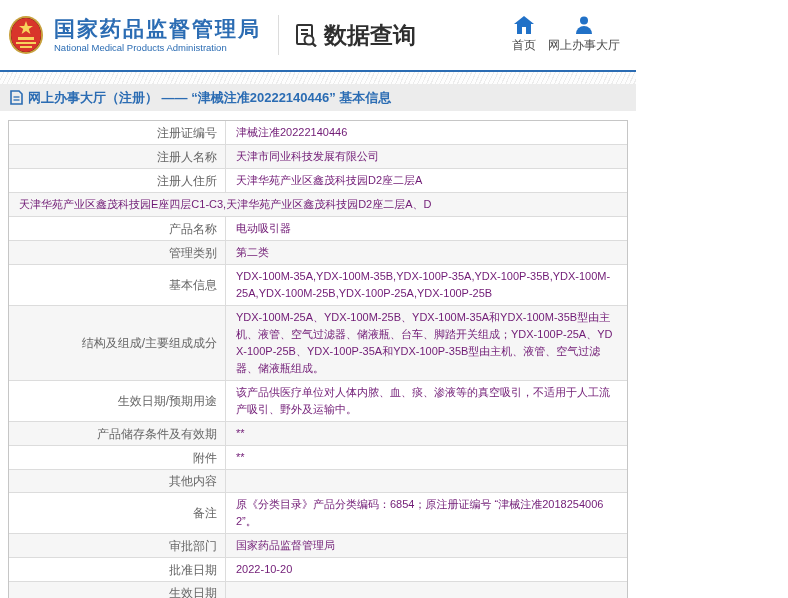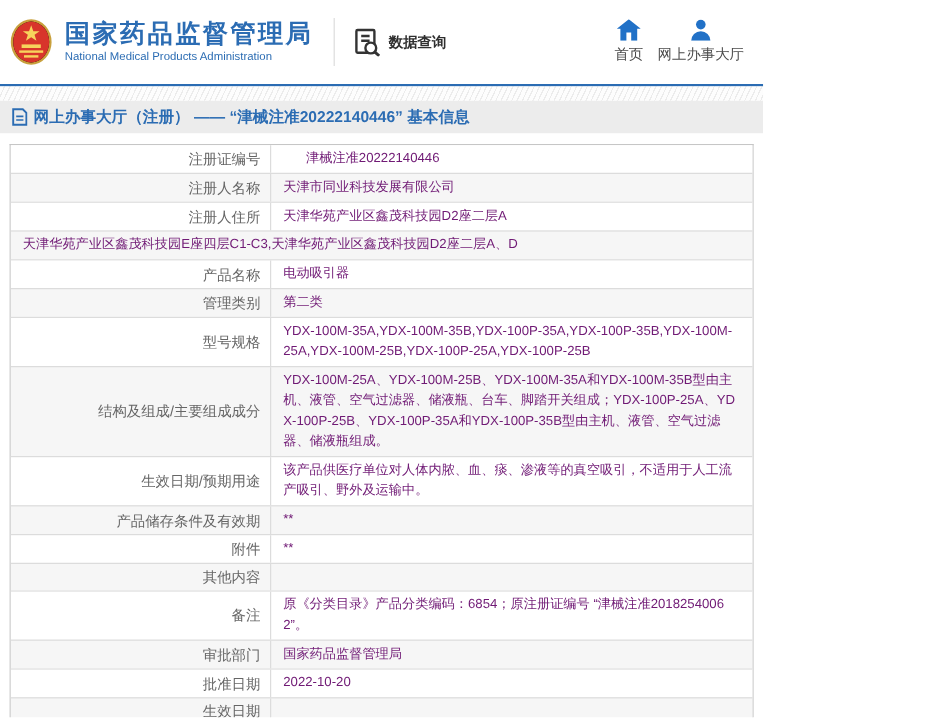--- a/index.html
+++ b/index.html
@@ -8,38 +8,38 @@
   .page { width:636px; height:598px; background:#fff; overflow:hidden; position:relative; }
 
   
   .header { height:70px; display:flex; align-items:center; background:#fff; }
   .logo-block { display:flex; align-items:center; padding-left:8px; cursor:pointer; }
   .emblem { width:36px; height:40px; margin-right:10px; flex:0 0 auto; }
   .org-zh { color:#2b6cb3; font-size:21px; font-weight:bold; letter-spacing:2px; line-height:26px; }
   .org-en { color:#2b6cb3; font-size:9.5px; line-height:12px; margin-top:0; }
   .v-divider { width:1px; height:40px; background:#dcdcdc; margin:0 15px 0 17px; }
   .data-query { display:flex; align-items:center; gap:6px; cursor:pointer; }
-  .data-query-label { color:#2f2f2f; font-size:12px; font-weight:600; }
+  .data-query-label { color:#2f2f2f; font-size:23px; font-weight:600; }
   .spacer { flex:1; }
   .nav { display:flex; gap:12px; margin-right:16px; }
   .nav-item { display:flex; flex-direction:column; align-items:center; gap:3px; cursor:pointer; }
   .nav-item .nav-label { font-size:12px; color:#4a4a4a; white-space:nowrap; }
 
   
   .blue-line { height:2px; background:#2b6cb3; }
   .hatch { height:12px;
     background:repeating-linear-gradient(115deg,#fdfdfd 0px,#fdfdfd 3px,#ececec 3px,#ececec 4px); }
   .title-bar { height:27px; background:#ececec; display:flex; align-items:center;
     padding-left:10px; gap:5px; }
   .title-text { color:#2b6cb3; font-size:13px; font-weight:600; }
 
   
   .info-table { margin:9px 8px 0 8px; border:1px solid #c6c6c6; border-bottom:1px solid #adadad; }
   .row { display:flex; border-top:1px solid #dcdcdc; background:#fff; }
-  .row:first-child { border-top:none;gap:19px; }
+  .row:first-child { border-top:none; }
   .row:nth-child(even) { background:#f6f6f6; }
   .cell-label { width:217px; flex:0 0 217px; display:flex; align-items:center;
     justify-content:flex-end; text-align:right; padding:3px 8px 3px 4px;
     color:#666; font-size:12px; line-height:16px; border-right:1px solid #dcdcdc; }
   .cell-value { flex:1; display:flex; align-items:center; padding:3px 14px 3px 10px;
     color:#701a75; font-size:11px; line-height:17px; min-height:22px; word-break:break-all; }
   .row.single { min-height:23px; }
 </style>
 </head>
 <body>
@@ -126,21 +126,21 @@
     </div>
     <div class="row single">
       <div class="cell-label">产品名称</div>
       <div class="cell-value">电动吸引器</div>
     </div>
     <div class="row single">
       <div class="cell-label">管理类别</div>
       <div class="cell-value">第二类</div>
     </div>
     <div class="row">
-      <div class="cell-label">型号规格</div>
+      <div class="cell-label">基本信息</div>
       <div class="cell-value">YDX-100M-35A,YDX-100M-35B,YDX-100P-35A,YDX-100P-35B,YDX-100M-25A,YDX-100M-25B,YDX-100P-25A,YDX-100P-25B</div>
     </div>
     <div class="row">
       <div class="cell-label">结构及组成/主要组成成分</div>
       <div class="cell-value">YDX-100M-25A、YDX-100M-25B、YDX-100M-35A和YDX-100M-35B型由主机、液管、空气过滤器、储液瓶、台车、脚踏开关组成；YDX-100P-25A、YDX-100P-25B、YDX-100P-35A和YDX-100P-35B型由主机、液管、空气过滤器、储液瓶组成。</div>
     </div>
     <div class="row single">
       <div class="cell-label">生效日期/预期用途</div>
       <div class="cell-value">该产品供医疗单位对人体内脓、血、痰、渗液等的真空吸引，不适用于人工流产吸引、野外及运输中。</div>
     </div>

